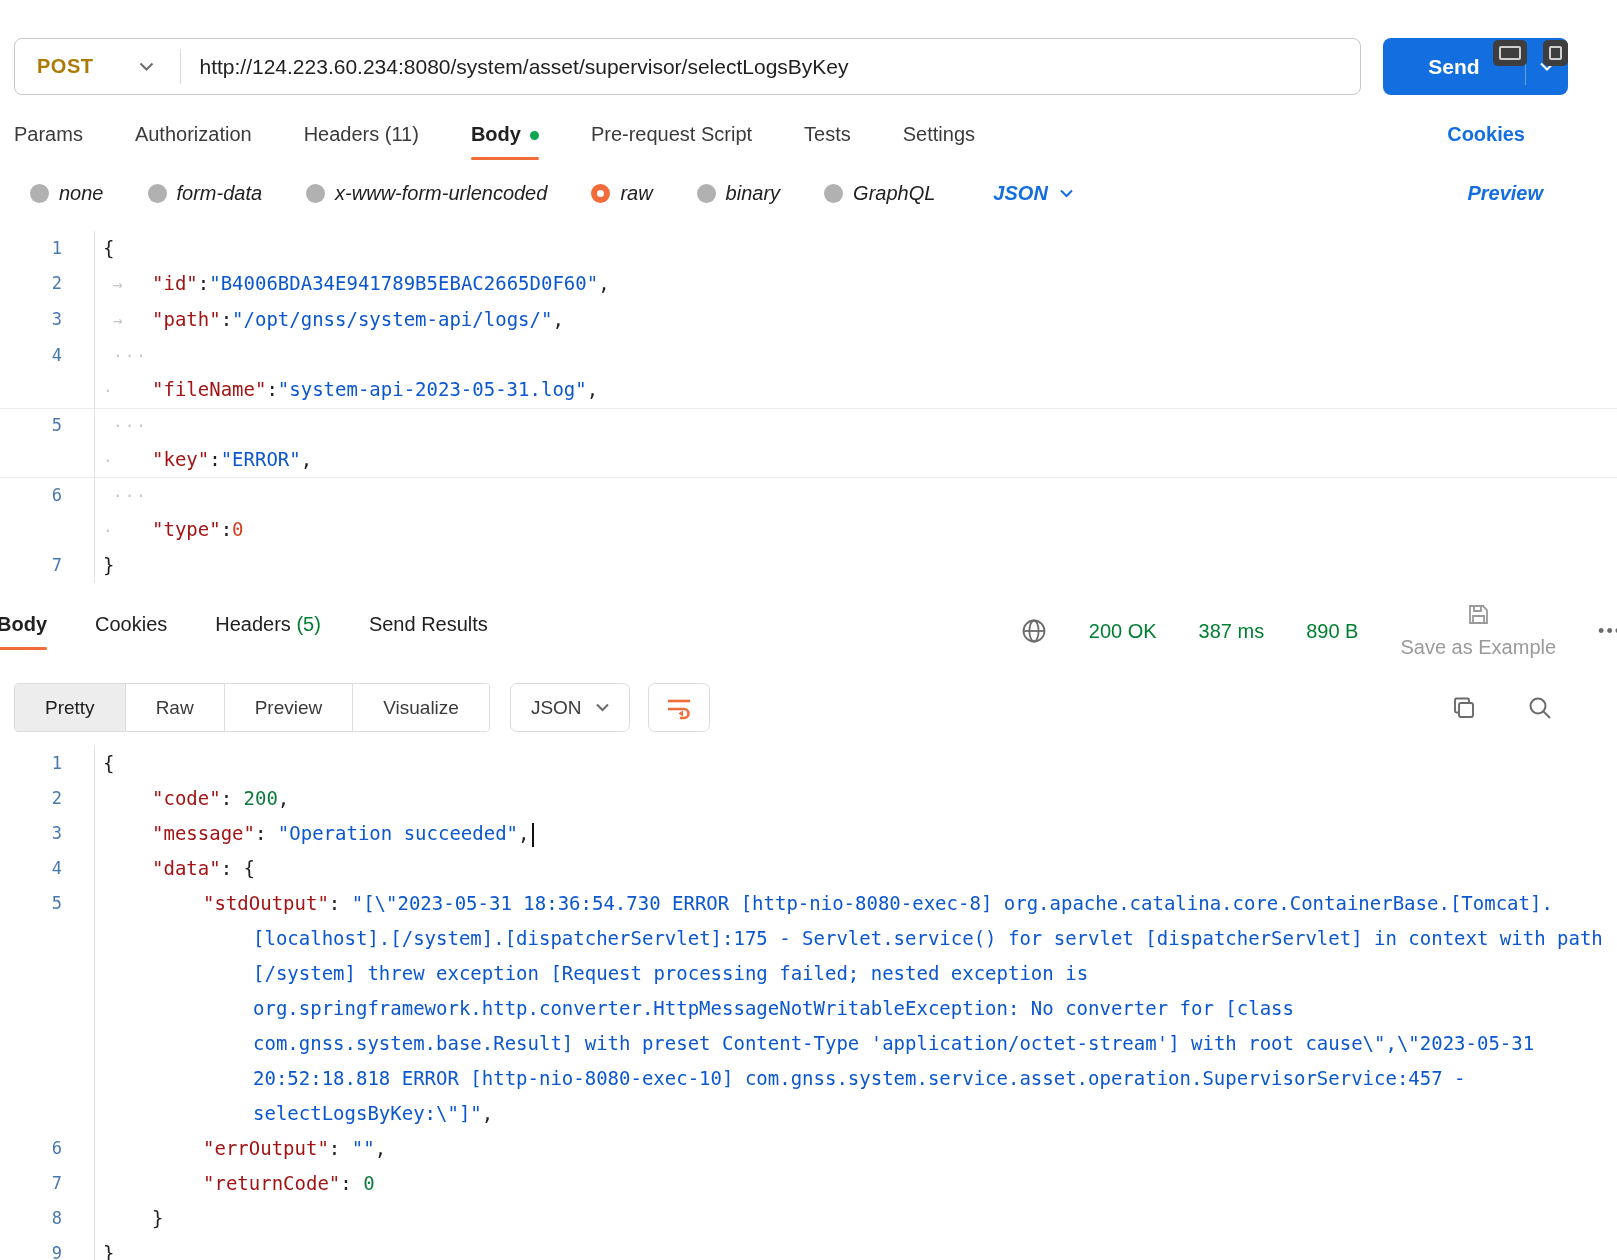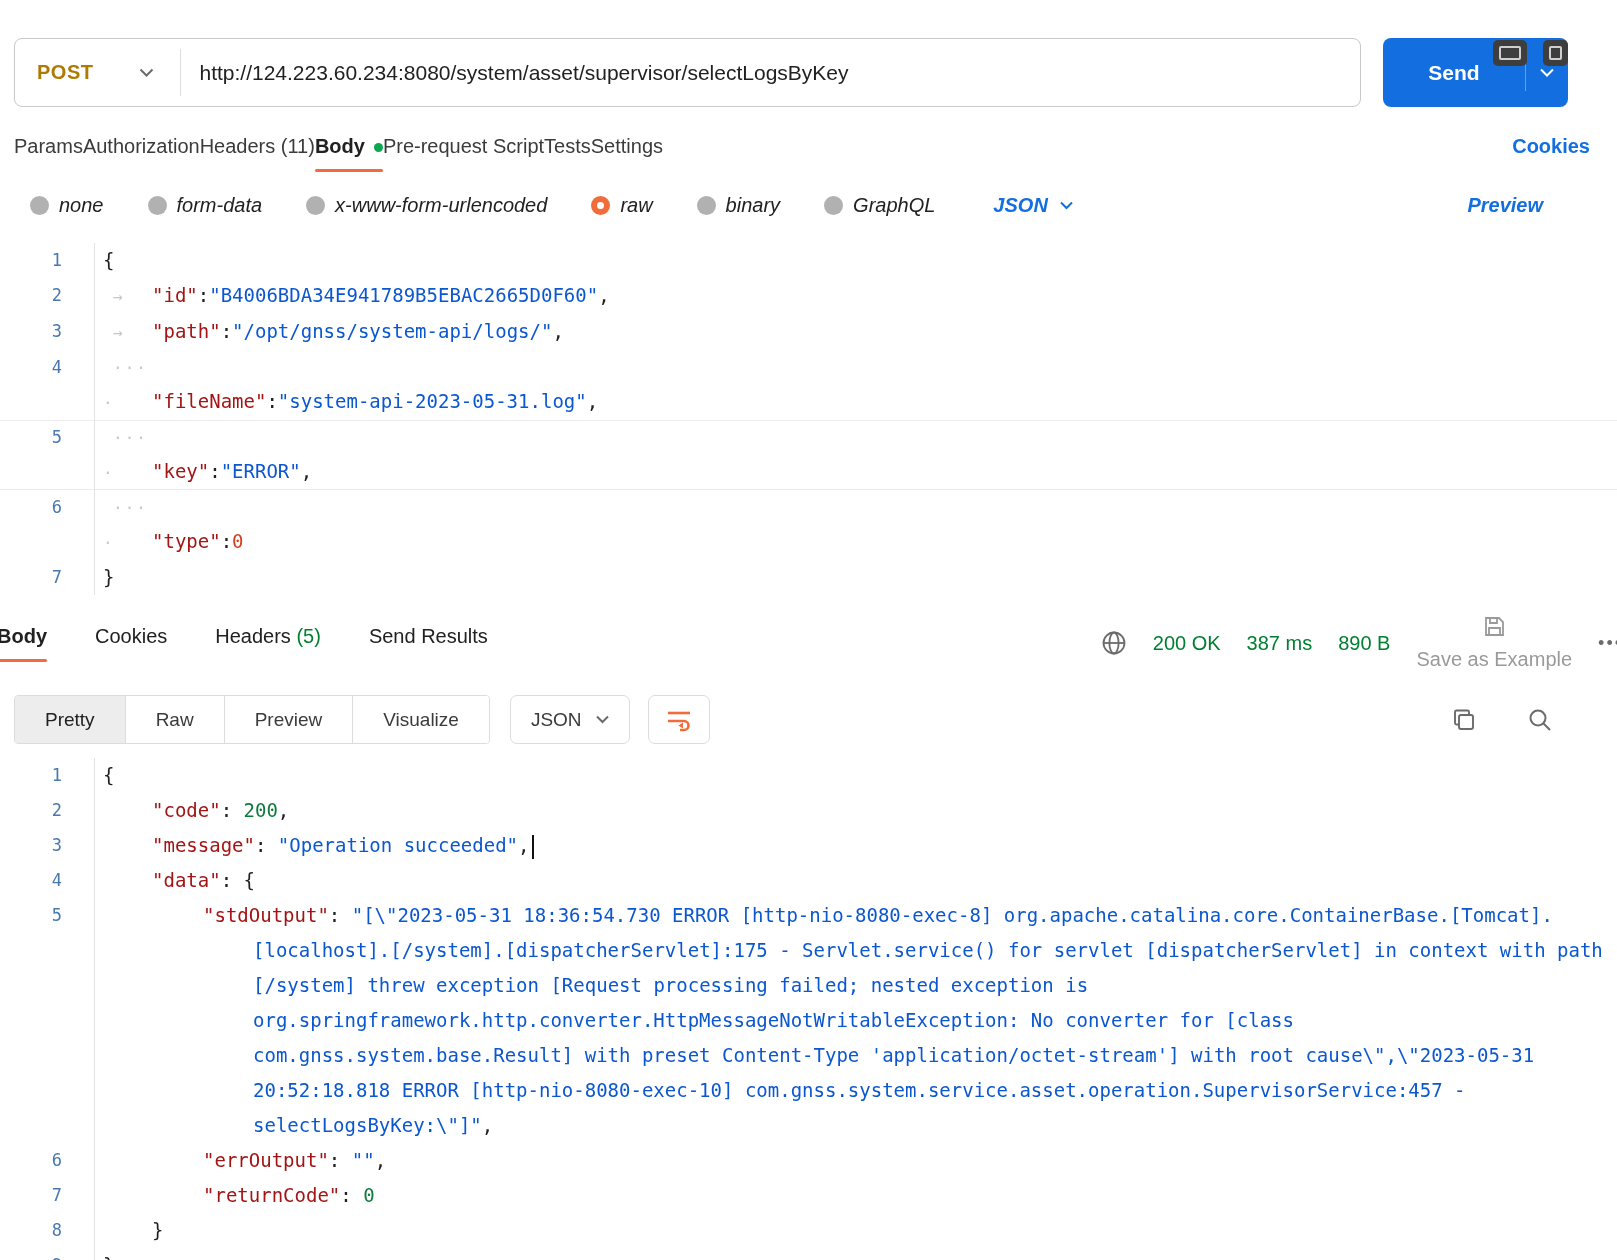--- a/index.html
+++ b/index.html
@@ -8,33 +8,33 @@
 
   .page { position:relative; width:1617px; height:1260px; }
 
   
   .top-icons { position:absolute; top:2px; right:49px; display:flex; gap:16px; }
   .panel-icon { width:34px; height:26px; background:#3e3e3e; border-radius:5px; position:relative; cursor:pointer;}
   .panel-icon::after{content:""; position:absolute; left:6px; top:6px; right:6px; bottom:6px; border:2px solid #cfcfcf; border-radius:2px;}
   .panel-icon.small{ width:25px; }
 
   
-  .url-row { display:flex; align-items:stretch; margin:38px 49px 0 14px; gap:22px; height:69px; }
+  .url-row { display:flex; align-items:stretch; margin:38px 49px 0 14px; gap:22px; height:57px; }
   .url-box { flex:1; display:flex; align-items:center; border:1px solid #c8c8c8; border-radius:8px; background:#fff; }
   .method { display:flex; align-items:center; gap:46px; padding:0 26px 0 22px; cursor:pointer; }
   .method-label { color:var(--post); font-weight:700; font-size:20px; letter-spacing:.5px; }
   .vdiv { width:1px; align-self:stretch; margin:10px 0; background:#ddd; }
   .url-text { flex:1; padding:0 18px; font-size:21px; color:#212121; white-space:nowrap; overflow:hidden; }
   .send-btn { width:185px; background:var(--blue); border-radius:8px; display:flex; align-items:center; color:#fff; cursor:pointer; }
   .send-label { flex:1; text-align:center; font-size:21px; font-weight:700; }
   .send-split { width:1px; height:36px; background:rgba(255,255,255,.35); }
   .send-caret { width:42px; display:flex; justify-content:center; }
 
   
-  .req-tabs { display:flex; align-items:flex-start; margin:28px 0 0 14px; font-size:20px; color:#3b3b3b; position:relative; padding-right:27px; }
+  .req-tabs { display:flex; align-items:flex-start; gap:52px; margin:28px 0 0 14px; font-size:20px; color:#3b3b3b; position:relative; padding-right:92px; }
   .tab { cursor:pointer; padding-bottom:14px; position:relative; white-space:nowrap; }
   .tab.active { color:#212121; font-weight:600; }
   .tab.active::after { content:""; position:absolute; left:0; right:0; bottom:0; height:3px; background:var(--orange); border-radius:2px; }
   .green-dot { display:inline-block; width:9px; height:9px; border-radius:50%; background:#0ca750; margin-left:9px; vertical-align:middle; }
   .cookies-link { margin-left:auto; color:var(--blue); font-weight:600; cursor:pointer; padding-bottom:14px; }
 
   
   .radio-row { display:flex; align-items:flex-end; margin:22px 74px 0 30px; font-size:20px;font-style:italic; }
   .radio-item { display:flex; align-items:center; gap:10px; margin-right:44px; cursor:pointer; white-space:nowrap; }
   .radio { width:19px; height:19px; border-radius:50%; background:#b1b1b1; }
@@ -58,21 +58,21 @@
   .tk-n { color:var(--c-numg); }
   .tk-n2 { color:var(--c-numr); }
   .tk-ws { display:inline-block; width:49px; color:#c6c6c6; font-size:16px; letter-spacing:2px; text-indent:10px; }
   .tk-caret { display:inline-block; width:2px; height:24px; background:#111; vertical-align:middle; margin-left:2px; }
 
   
   .resp-header { display:flex; align-items:center; margin:20px 0 0 0; font-size:20px; }
   .resp-tabs { display:flex; align-items:center; gap:48px; }
   .resp-tabs .tab:first-child { margin-left:-3px; }
   .cnt-green { color:var(--green); }
-  .resp-status { margin-left:auto; display:flex; align-items:center; gap:26px; padding-right:4px; overflow:hidden; }
+  .resp-status { margin-left:auto; display:flex; align-items:center; gap:42px; padding-right:4px; overflow:hidden; }
   .status-green { color:var(--green); font-weight:500; white-space:nowrap; }
   .save-example { display:flex; align-items:center; gap:10px; color:#9a9a9a; white-space:nowrap; cursor:pointer;flex-direction:column; }
   .more-dots { color:#6b6b6b; letter-spacing:2px; font-size:18px; margin-right:-10px; cursor:pointer; }
 
   
   .resp-toolbar { display:flex; align-items:center; margin:24px 64px 0 14px; }
   .seg { display:flex; border:1px solid #dcdcdc; border-radius:4px; overflow:hidden; height:49px; }
   .seg-btn { display:flex; align-items:center; padding:0 30px; font-size:19px; color:#3b3b3b; border-left:1px solid #dcdcdc; cursor:pointer; background:#fff; }
   .seg-btn:first-child { border-left:none; }
   .seg-btn.active { background:#ededed; color:#212121; }

